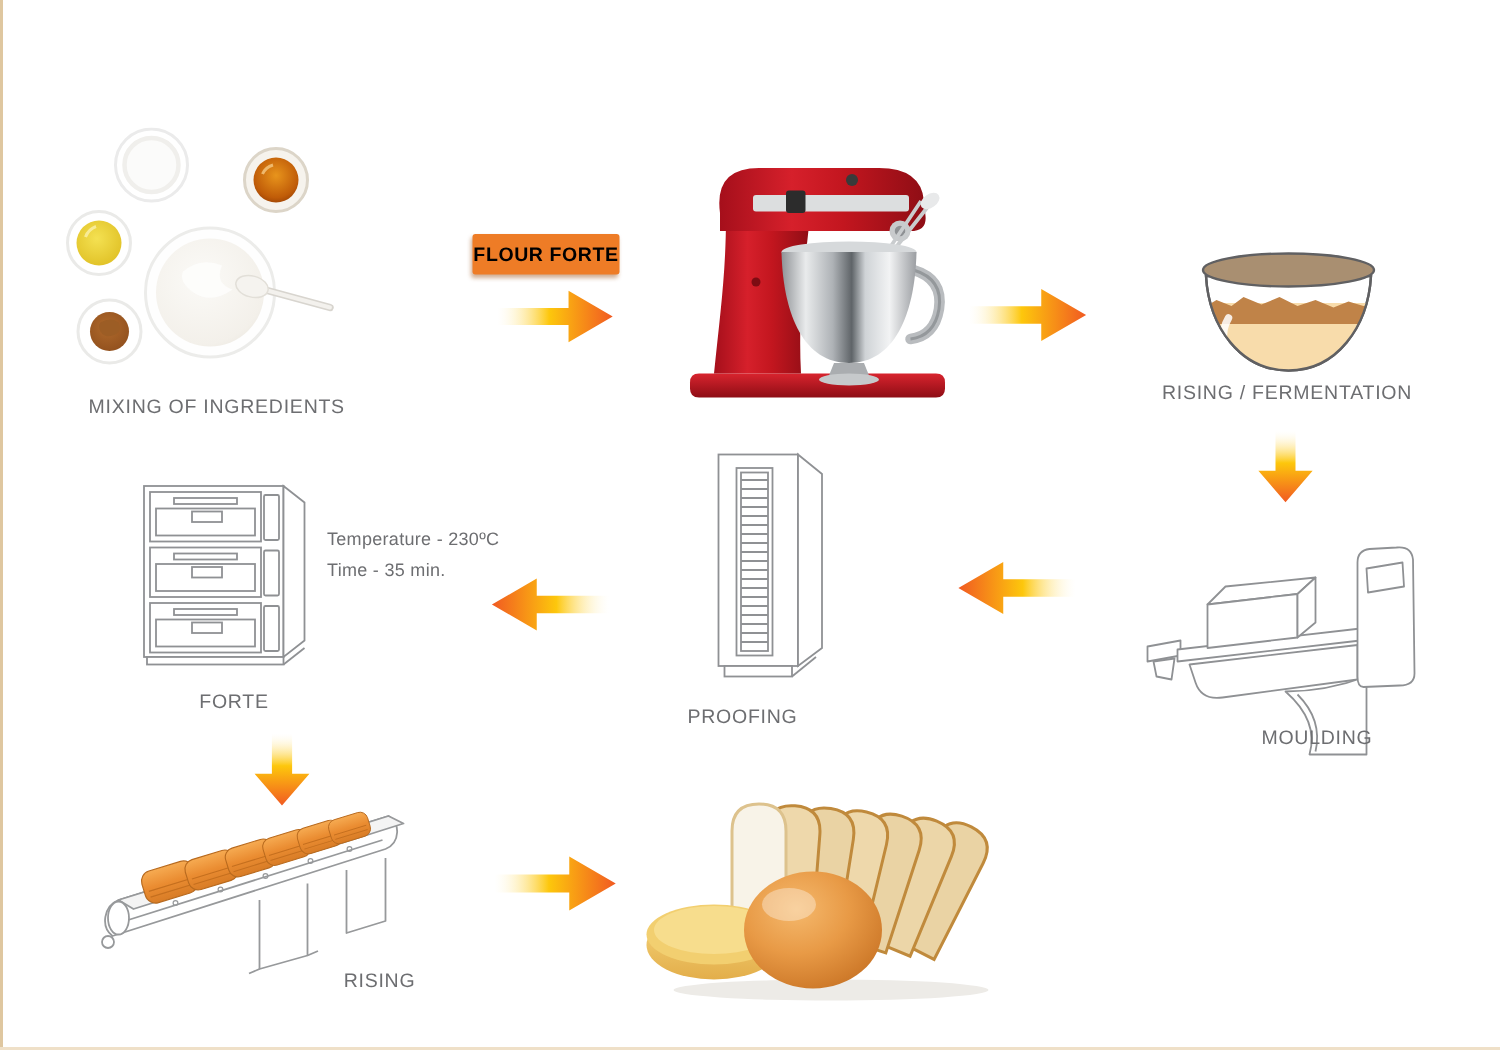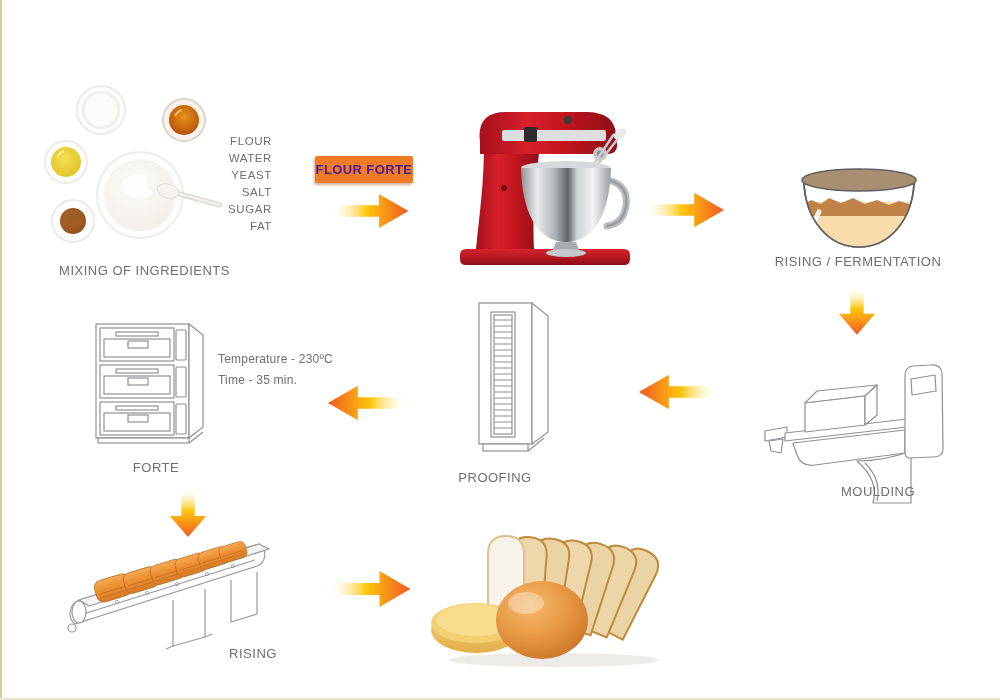--- a/index.html
+++ b/index.html
@@ -3,21 +3,21 @@
 <meta charset="utf-8">
 <style>
   *{margin:0;padding:0;box-sizing:border-box}
   html,body{width:1000px;height:700px;background:#ffffff;overflow:hidden;
     font-family:"Liberation Sans",sans-serif;color:#6d6e71;position:relative}
   .canvas{position:absolute;inset:0;background:#ffffff}
   .abs{position:absolute}
   .label{font-size:13px;color:#6d6e71;letter-spacing:.5px;text-align:center;white-space:nowrap}
   .note{font-size:12px;color:#6d6e71;letter-spacing:.2px;white-space:nowrap}
   .ing-list{font-size:11.5px;color:#6d6e71;text-align:right;line-height:17px;letter-spacing:.6px}
-  .badge{background:#ee7c26;color:#4c1d95;font-weight:bold;font-size:13px;width:98px;height:27px;
+  .badge{background:#ee7c26;color:#000000;font-weight:bold;font-size:13px;width:98px;height:27px;
     display:flex;align-items:center;justify-content:center;letter-spacing:.4px;border-radius:2px;
     box-shadow:-1px 2px 3px rgba(150,70,10,.45)}
   .edge-left{position:absolute;left:0;top:0;width:2px;height:100%;background:#dfc7a0}
   .edge-bottom{position:absolute;left:0;bottom:0;width:100%;height:2px;background:#efe0c8}
 </style>
 </head>
 <body>
 
 <div class="canvas">
 
@@ -64,28 +64,20 @@
       <path d="M142,107 L190,120" stroke="#d8d5cf" stroke-width="5" stroke-linecap="round"></path>
       <path d="M142,107 L190,120" stroke="#f3f1ed" stroke-width="2.6" stroke-linecap="round"></path>
       <ellipse cx="138" cy="106" rx="11" ry="7" fill="#f5f3ef" stroke="#e2dfd8" transform="rotate(15 138 106)"></ellipse>
 
       <circle cx="43" cy="136" r="21" fill="#ffffff" stroke="#eaeae8" stroke-width="2"></circle>
       <circle cx="43" cy="136" r="13" fill="url(#cocoaG)"></circle>
       <path d="M37,130 q7,-4 12,0 q3,5 -2,8 q-7,3 -10,-2 q-2,-4 0,-6 Z" fill="#9c5d25"></path>
     </svg>
   </div>
 
-  <div class="abs ing-list" style="left:190px;top:133px;width:82px">
-    <div>FLOUR</div>
-    <div>WATER</div>
-    <div>YEAST</div>
-    <div>SALT</div>
-    <div>SUGAR</div>
-    <div>FAT</div>
-  </div>
 
   <div class="abs label" style="left:52px;top:263px;width:185px">MIXING OF INGREDIENTS</div>
 
   <div class="abs badge" style="left:315px;top:156px">FLOUR FORTE</div>
 
   <div class="abs" style="left:327px;top:192px">
     <svg width="86" height="38" viewBox="0 0 85 40">
       <defs>
           <linearGradient id="agR1" x1="0" y1="0" x2="1" y2="0">
         <stop offset="0" stop-color="#ffffff" stop-opacity="0.15"></stop>

